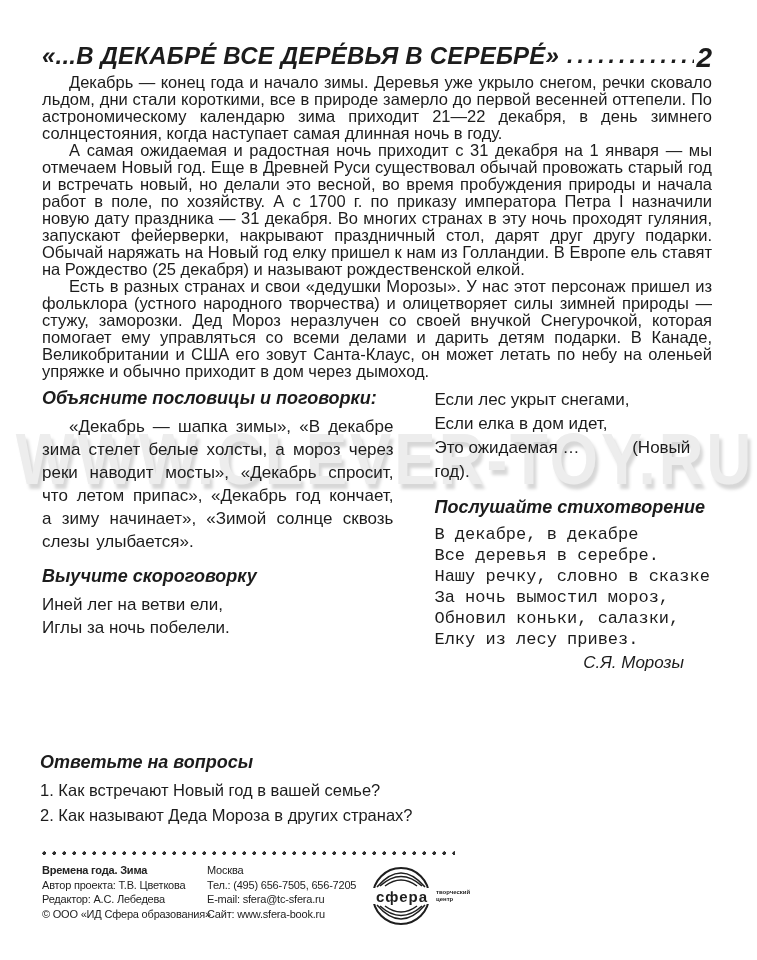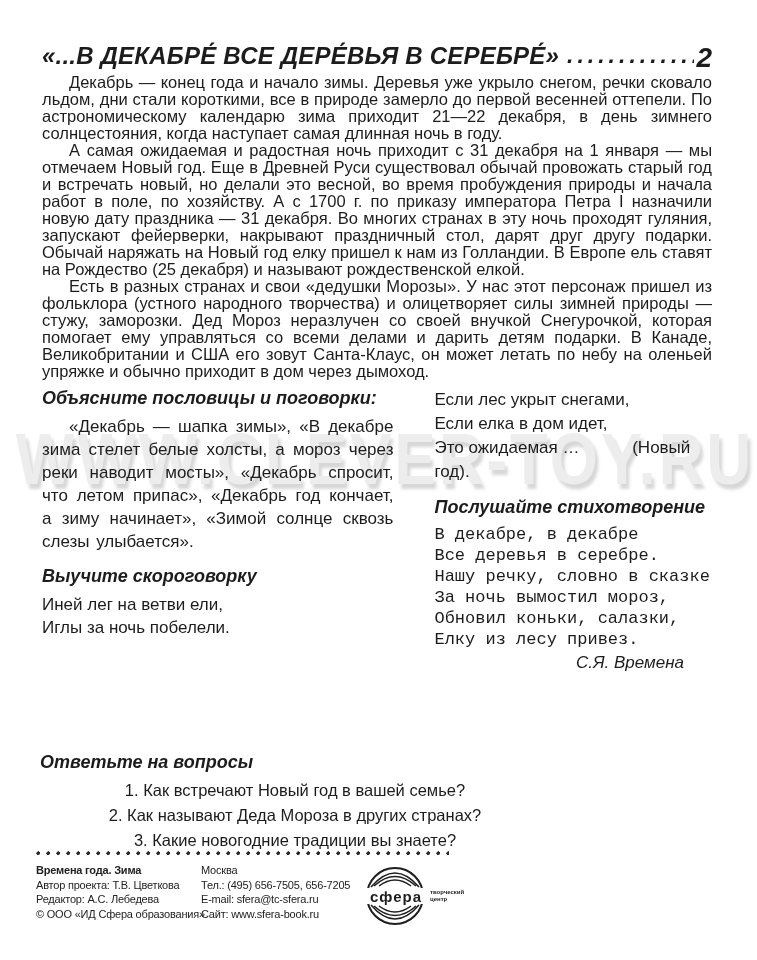--- a/index.html
+++ b/index.html
@@ -35,24 +35,24 @@
   .line{font-size:17px;}
   .col-left .line{line-height:23px;}
   .rl{line-height:24px;}
   .pl{line-height:21px;font-family:Liberation Mono, monospace;}
   .author{margin-top:3px;text-align:right;padding-right:28px;font-size:17px;font-style:italic;}
   .it{margin-left:48px;}
 
   
   .questions{position:absolute;left:40px;top:752px;width:510px;z-index:1;}
   .questions h3{margin-bottom:5px;}
-  .q-item{font-size:16.5px;line-height:25px;text-align:center;}
+  .q-item{font-size:16.5px;line-height:25px;}
 
   
-  .ftr{position:absolute;left:36px;top:851px;width:671px;z-index:1;}
+  .ftr{position:absolute;left:42px;top:851px;width:671px;z-index:1;}
   .dots{width:413px;height:5px;margin-bottom:7px;
     background-image:radial-gradient(circle at 2.2px 2.2px,#2b2b2b 1.7px,transparent 1.9px);
     background-size:10px 5px;background-repeat:repeat-x;}
   .ftr-row{display:flex;align-items:flex-start;}
   .ftr-col{font-size:11px;line-height:14.5px;color:#222;white-space:nowrap;letter-spacing:-0.2px;}
   .c1{width:165px;}
   .c2{width:158px;}
   .ftr-bold{font-weight:700;}
   .logo{margin-left:6px;margin-top:2px;}
   .logo text{font-family:"Liberation Sans","DejaVu Sans",sans-serif;}
@@ -93,31 +93,30 @@
         <div class="line rl">Если елка в дом идет,</div>
         <div class="line rl"><span>Это ожидаемая … </span><span class="it">(Новый год).</span></div>
 
         <h3 class="mt">Послушайте стихотворение</h3>
         <div class="line pl">В декабре, в декабре</div>
         <div class="line pl">Все деревья в серебре.</div>
         <div class="line pl">Нашу речку, словно в сказке</div>
         <div class="line pl">За ночь вымостил мороз,</div>
         <div class="line pl">Обновил коньки, салазки,</div>
         <div class="line pl">Елку из лесу привез.</div>
-        <div class="author">С.Я. Времена</div>
+        <div class="author">С.Я. Морозы</div>
       </div>
 
     </section>
   </div>
 
   <section class="questions">
     <h3>Ответьте на вопросы</h3>
     <div class="q-item">1. Как встречают Новый год в вашей семье?</div>
     <div class="q-item">2. Как называют Деда Мороза в других странах?</div>
-    <div class="q-item">3. Какие новогодние традиции вы знаете?</div>
   </section>
 
   <footer class="ftr">
     <div class="dots"></div>
     <div class="ftr-row">
       <div class="ftr-col c1">
         <div class="ftr-bold">Времена года. Зима</div>
         <div>Автор проекта: Т.В. Цветкова</div>
         <div>Редактор: А.С. Лебедева</div>
         <div>© ООО «ИД Сфера образования»</div>

